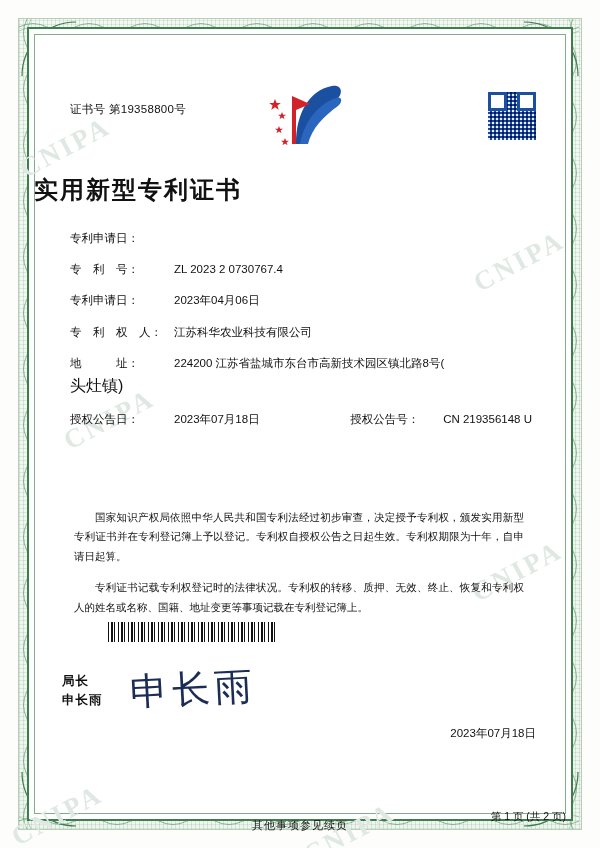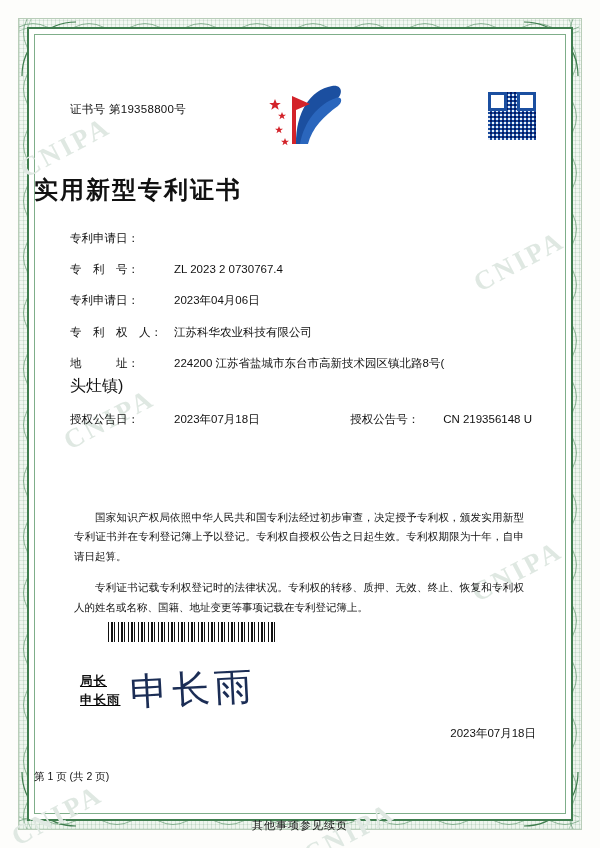--- a/index.html
+++ b/index.html
@@ -193,21 +193,21 @@
     width: 168px; height: 20px;
     background:
       repeating-linear-gradient(90deg,
         #111 0 1px, transparent 1px 3px,
         #111 3px 5px, transparent 5px 6px,
         #111 6px 7px, transparent 7px 10px);
   }
 
   .signature-block {
     position: absolute;
-    left: 46px; top: 638px; text-decoration: underline;
+    left: 28px; top: 638px;
   }
   .sig-label {
     font-size: 12.5px;
     font-weight: bold;
     color: #111;
     line-height: 1.55;
     letter-spacing: 1px;
   }
   .sig-hand {
     position: absolute;
@@ -222,22 +222,22 @@
 
   .issue-date {
     position: absolute;
     right: 30px; top: 692px;
     font-size: 11.5px;
     color: #111;
   }
 
   .page-num {
     position: absolute;
-    left: 0; right: 0; top: 736px;
-    text-align: left;
+    left: 0; right: 0; top: 776px;
+    text-align: right;
     font-size: 10.5px;
     color: #111;
   }
 
   .footer-note {
     position: absolute;
     left: 0; right: 0; top: 818px;
     text-align: center;
     font-size: 11px;
     color: #111;

